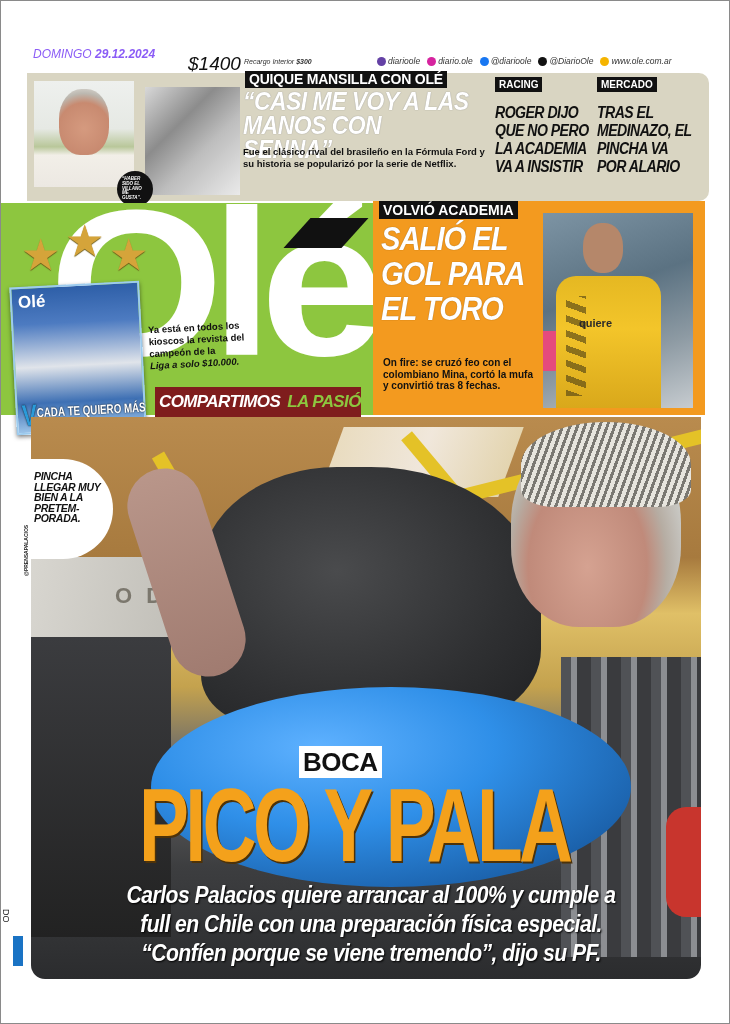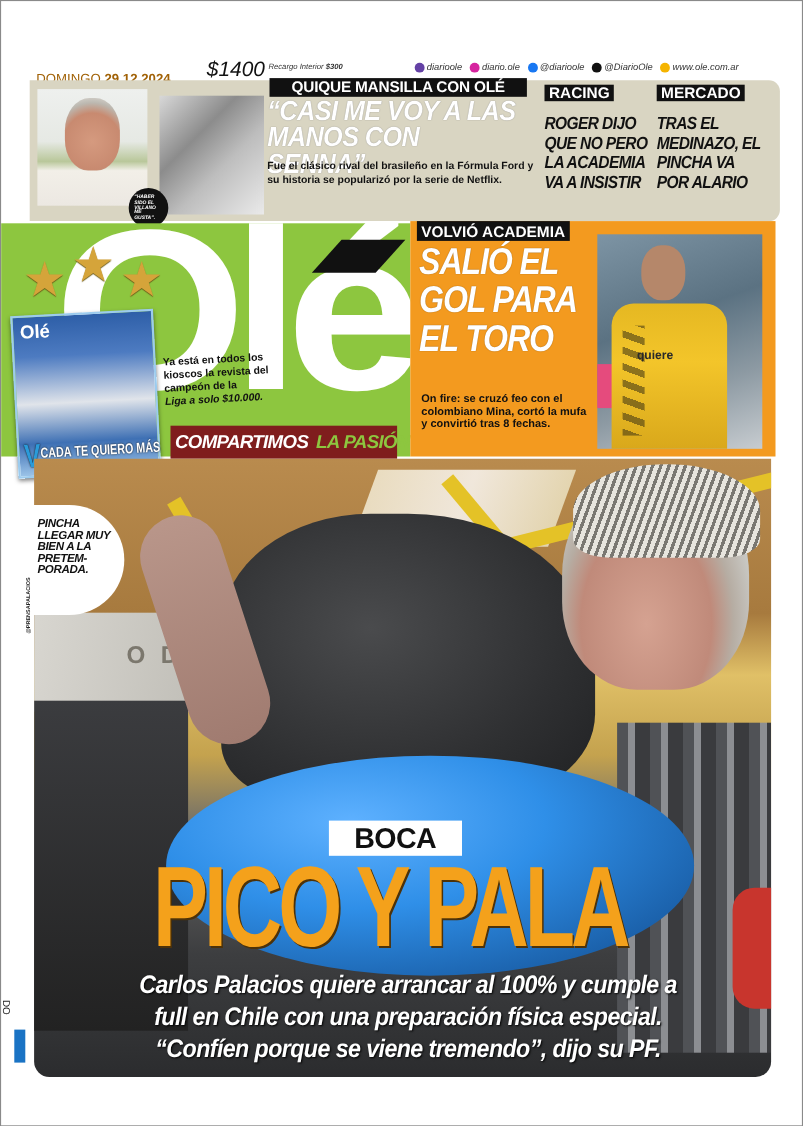--- a/index.html
+++ b/index.html
@@ -1,41 +1,41 @@
 <!DOCTYPE html>
 <html><head>
 <meta charset="utf-8">
 <style>
 *{box-sizing:border-box;margin:0;padding:0}
 html,body{width:730px;height:1024px;overflow:hidden;background:#fff}
 body{position:relative;font-family:"Liberation Sans",sans-serif;border:1px solid #8a8a8a}
 .abs{position:absolute}
 
 
-.date{left:32px;top:63px;font-size:12px;color:#a16207}
+.date{left:32px;top:46px;font-size:12px;font-style:italic;color:#8b5cf6}
 .date b{font-weight:bold}
 .price{left:187px;top:52px;font-size:19px;color:#111;font-weight:bold}
 .price span{font-weight:normal;font-style:italic}
 .surcharge{left:243px;top:57px;font-size:7px;color:#333;font-style:italic}
 .surcharge b{font-style:italic}
 .socials{left:376px;top:55px;display:flex;gap:7px;font-size:8.5px;font-style:italic;color:#333;align-items:center}
 .soc{display:flex;align-items:center;gap:2px}
 .soc i{display:inline-block;width:9px;height:9px;border-radius:50%}
 
 
 .toppanel{left:26px;top:72px;width:682px;height:128px;background:#d9d5c2;border-radius:0 10px 10px 0}
 .photo1{left:33px;top:80px;width:100px;height:106px;background:linear-gradient(180deg,#eef0ee 0%,#e6e9e4 45%,#b9c79a 62%,#f2efe8 70%,#ece8e2 100%)}
 .face1{left:58px;top:88px;width:50px;height:66px;border-radius:45% 45% 42% 42%;background:radial-gradient(circle at 50% 60%,#d59a7f 0%,#c88a70 55%,#bcb8b0 75%,#e8e6e2 100%)}
 .photo2{left:144px;top:86px;width:95px;height:108px;background:linear-gradient(135deg,#d8d8d8 0%,#8c8c8c 35%,#bdbdbd 60%,#eaeaea 100%);filter:grayscale(1)}
 .quotebubble{left:116px;top:170px;width:36px;height:36px;border-radius:50%;background:#111;color:#fff;font-size:4.5px;font-weight:bold;font-style:italic;display:flex;align-items:center;justify-content:center;text-align:left;padding:5px;line-height:1.05}
-.kicker1{left:244px;top:70px;background:#111;color:#fff;font-size:14px;font-weight:bold;padding:0 20px;line-height:17px;letter-spacing:-.2px}
+.kicker1{left:244px;top:70px;background:#111;color:#fff;font-size:14px;font-weight:bold;padding:0 4px;line-height:17px;letter-spacing:-.2px}
 .head1{left:242px;top:88px;width:248px;color:#fff;font-size:25px;font-weight:bold;line-height:24px;letter-spacing:-.6px;font-style:italic;transform:scaleX(.92);transform-origin:left;text-shadow:0 0 1px #777}
 .sub1{left:242px;top:145px;width:250px;color:#111;font-size:9.5px;font-weight:bold;line-height:12px}
 
-.tag{background:#111;color:#fff;font-size:14px;font-weight:bold;padding:1px 4px;line-height:13px}
+.tag{background:#111;color:#fff;font-size:10px;font-weight:bold;padding:1px 4px;line-height:13px}
 .racingtag{left:494px;top:76px}
 .mercadotag{left:596px;top:76px}
 .brief{color:#111;font-size:16px;font-weight:bold;font-style:italic;line-height:18px;letter-spacing:-.6px;transform:scaleX(.88);transform-origin:left}
 .racing{left:494px;top:103px;width:110px}
 .mercado{left:596px;top:103px;width:115px}
 
 
 .green{left:0;top:202px;width:372px;height:212px;background:#8dc63f}
 .logo{left:48px;top:178px;font-size:208px;font-weight:bold;color:#fff;letter-spacing:-12px;line-height:1;transform:scaleX(1.08);transform-origin:left}
 .accent{left:296px;top:217px;width:58px;height:30px;background:#111;transform:skewX(-42deg)}
@@ -71,21 +71,21 @@
 .hair{position:absolute;left:490px;top:5px;width:170px;height:85px;border-radius:50% 50% 20% 20%;background:repeating-linear-gradient(110deg,#e7e5de 0 4px,#7a7872 4px 7px)}
 .ball{position:absolute;left:120px;top:270px;width:480px;height:200px;border-radius:50%;background:radial-gradient(ellipse at 35% 30%,#5eb1ff 0%,#2f8fe8 40%,#1a5fa8 80%)}
 .sign{position:absolute;left:0;top:140px;width:180px;height:90px;background:linear-gradient(100deg,#d8d6d0,#bcbab3);}
 .signtext{position:absolute;left:84px;top:166px;font-size:22px;font-weight:bold;color:#7b776d;letter-spacing:4px}
 .dark{position:absolute;left:0;top:220px;width:140px;height:300px;background:linear-gradient(180deg,#3b3c3f,#222)}
 .machine{position:absolute;left:530px;top:240px;width:140px;height:300px;background:repeating-linear-gradient(90deg,#505256 0 10px,#8c8e92 10px 16px,#3a3b3e 16px 30px)}
 .redthing{position:absolute;left:635px;top:390px;width:40px;height:110px;background:#c8352d;border-radius:20px 0 0 20px}
 
 .bubble2{left:28px;top:458px;width:84px;height:100px;background:#fff;border-radius:0 50px 50px 0;color:#111;font-size:10.5px;font-weight:bold;font-style:italic;line-height:10.5px;padding:12px 0 0 5px;letter-spacing:-.3px}
 .credit{left:22px;top:575px;font-size:5px;color:#222;transform:rotate(-90deg);transform-origin:left top;white-space:nowrap;font-weight:bold}
-.bocatag{left:298px;top:745px;background:#fff;color:#111;font-size:26px;font-weight:bold;padding:0 23px;line-height:32px;letter-spacing:-.5px}
+.bocatag{left:298px;top:745px;background:#fff;color:#111;font-size:26px;font-weight:bold;padding:0 4px;line-height:32px;letter-spacing:-.5px}
 .bighead{left:138px;top:770px;color:#f4a11b;font-size:104px;font-weight:bold;line-height:108px;letter-spacing:-5px;transform:scaleX(.72);transform-origin:left;white-space:nowrap;text-shadow:2px 2px 0 #4d3209}
 .deck{left:60px;top:880px;width:620px;color:#fff;font-size:23px;font-weight:bold;font-style:italic;line-height:29px;text-align:center;letter-spacing:-.6px;text-shadow:1px 1px 2px #000}
 .deck span{display:block;transform:scaleX(.92)}
 
 .sidestrip{left:12px;top:935px;width:10px;height:30px;background:#1a73c4}
 .sidetext{left:10px;top:908px;font-size:9px;color:#222;transform:rotate(90deg);transform-origin:left top}
 </style>
 </head>
 <body>
 

